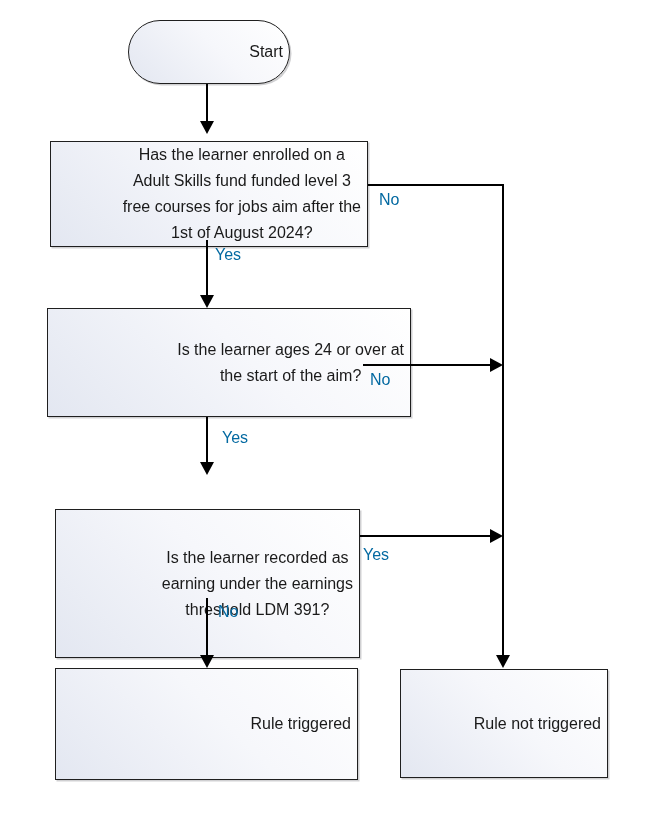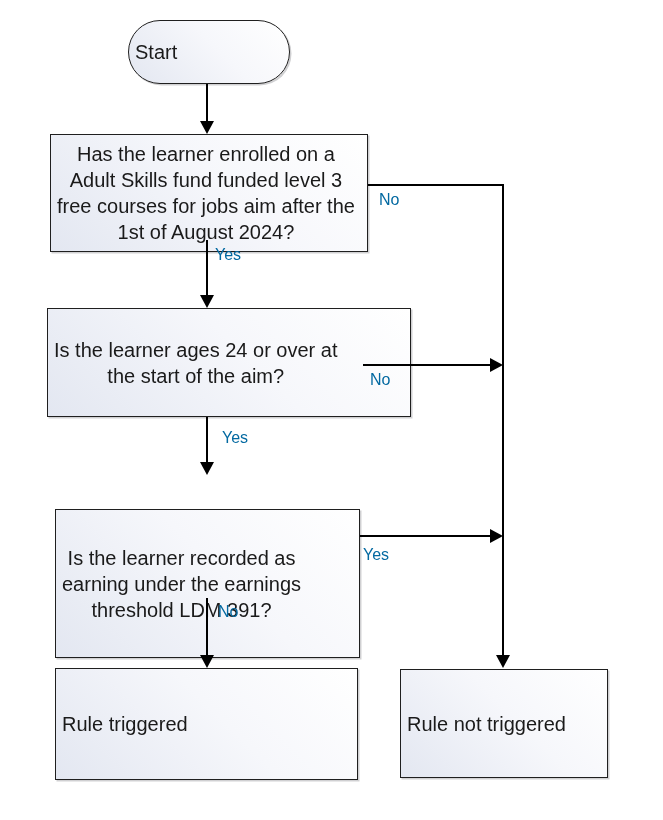--- a/index.html
+++ b/index.html
@@ -17,23 +17,23 @@
     overflow: hidden;
   }
   .node {
     position: absolute;
     box-sizing: border-box;
     border: 1.5px solid #1f1f1f;
     background: linear-gradient(45deg, #e3e7f1 0%, #f6f7fb 55%, #ffffff 100%);
     box-shadow: 1.5px 1.5px 0 rgba(150,150,155,0.45);
     display: flex;
     align-items: center;
-    justify-content: flex-start;
+    justify-content: flex-end;
     text-align: center;
-    font-size: 20px;
+    font-size: 16px;
     line-height: 26px;
     white-space: pre-line;
     padding: 2px 6px;
   }
   .terminator {
     border-radius: 34px;
   }
   .edge-label {
     position: absolute;
     font-size: 16px;
@@ -65,21 +65,21 @@
 </style>
 </head>
 <body>
 
 <div class="canvas">
 
   <div class="node terminator" style="left:128px; top:20px; width:162px; height:64px;">
     <span>Start</span>
   </div>
 
-  <div class="node" style="left:50px; top:134px; width:318px; height:118px;">
+  <div class="node" style="left:50px; top:141px; width:318px; height:106px;">
     <span>Has the learner enrolled on a
 Adult Skills fund funded level 3
 free courses for jobs aim after the
 1st of August 2024?</span>
   </div>
 
   <div class="node" style="left:47px; top:308px; width:364px; height:109px;">
     <span>Is the learner ages 24 or over at
 the start of the aim?</span>
   </div>

